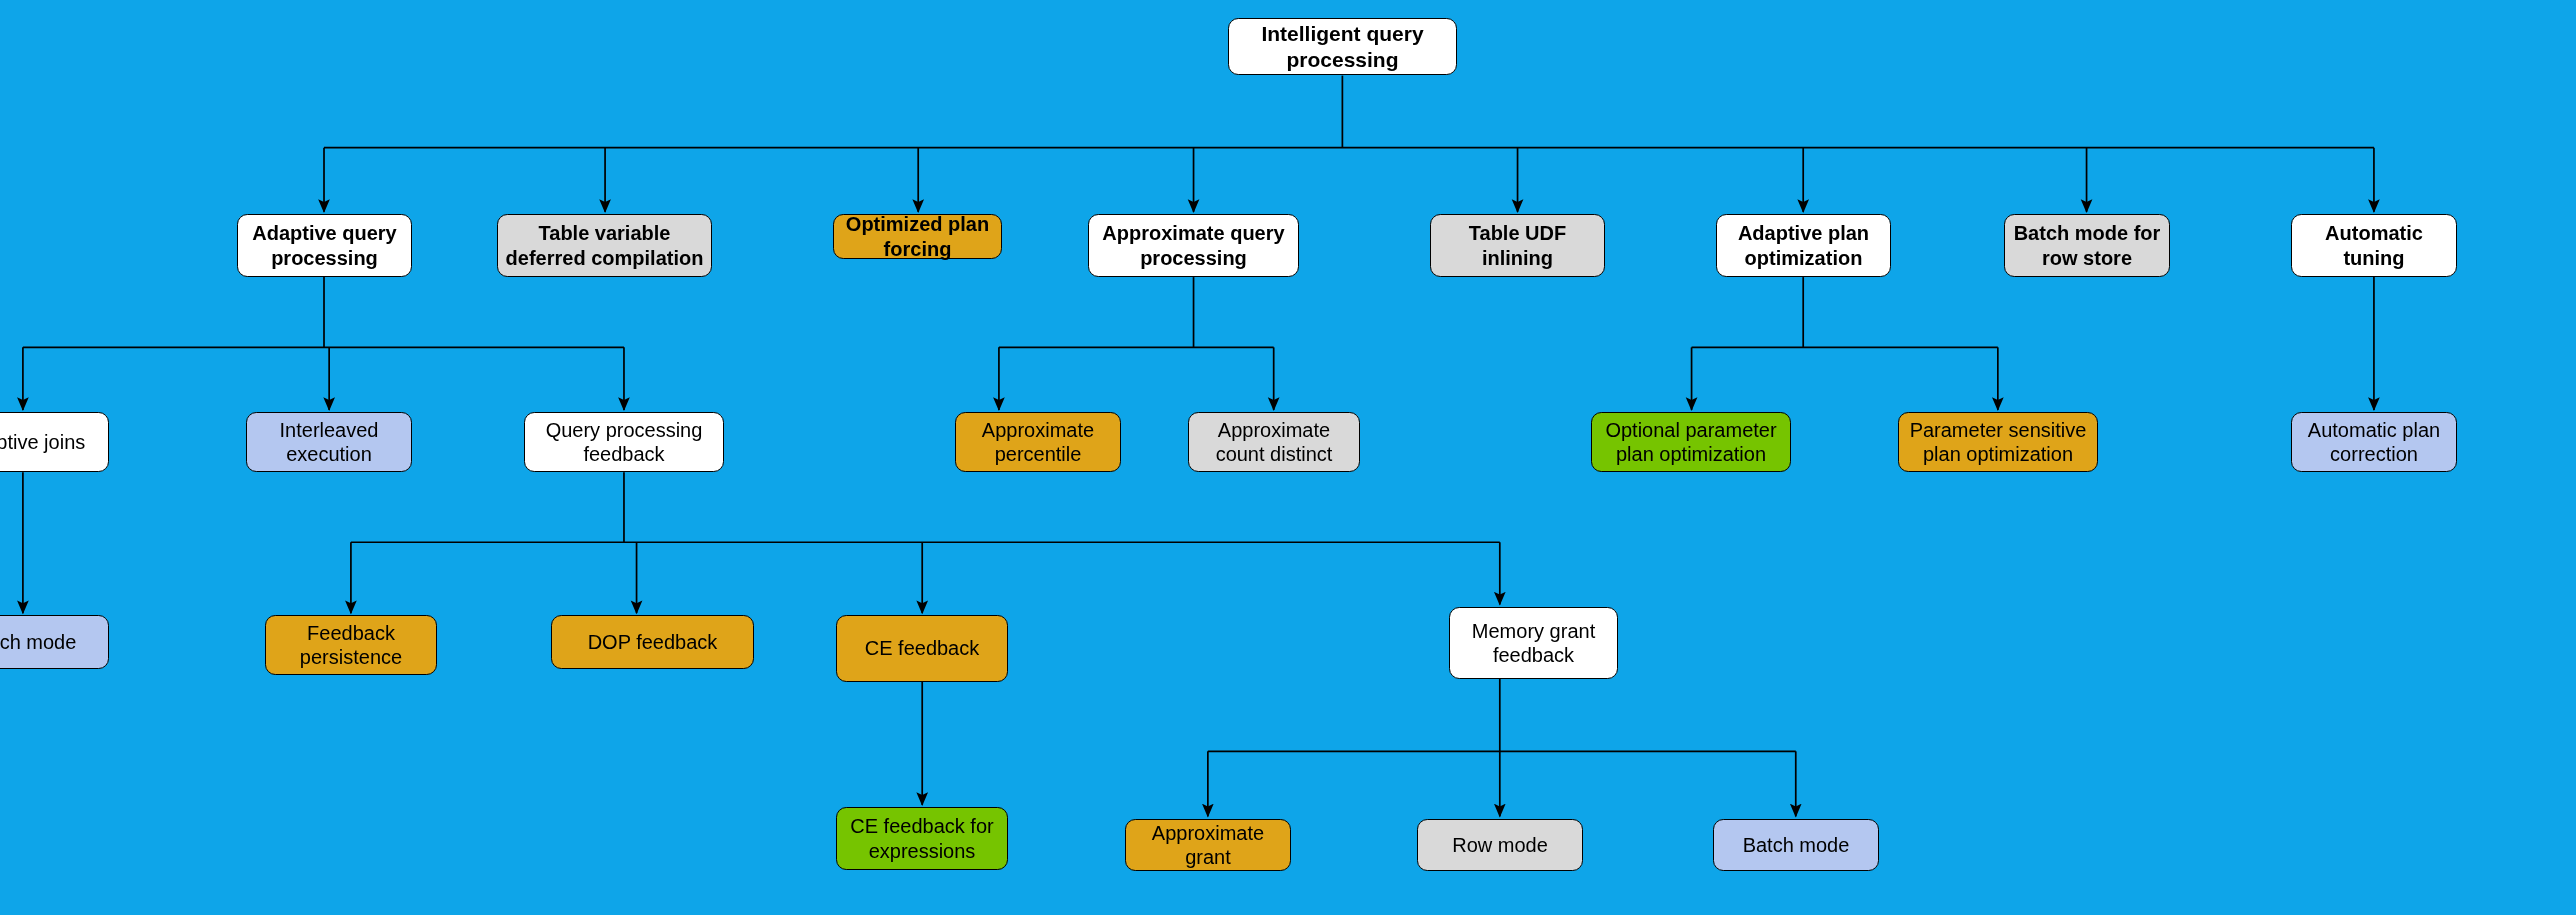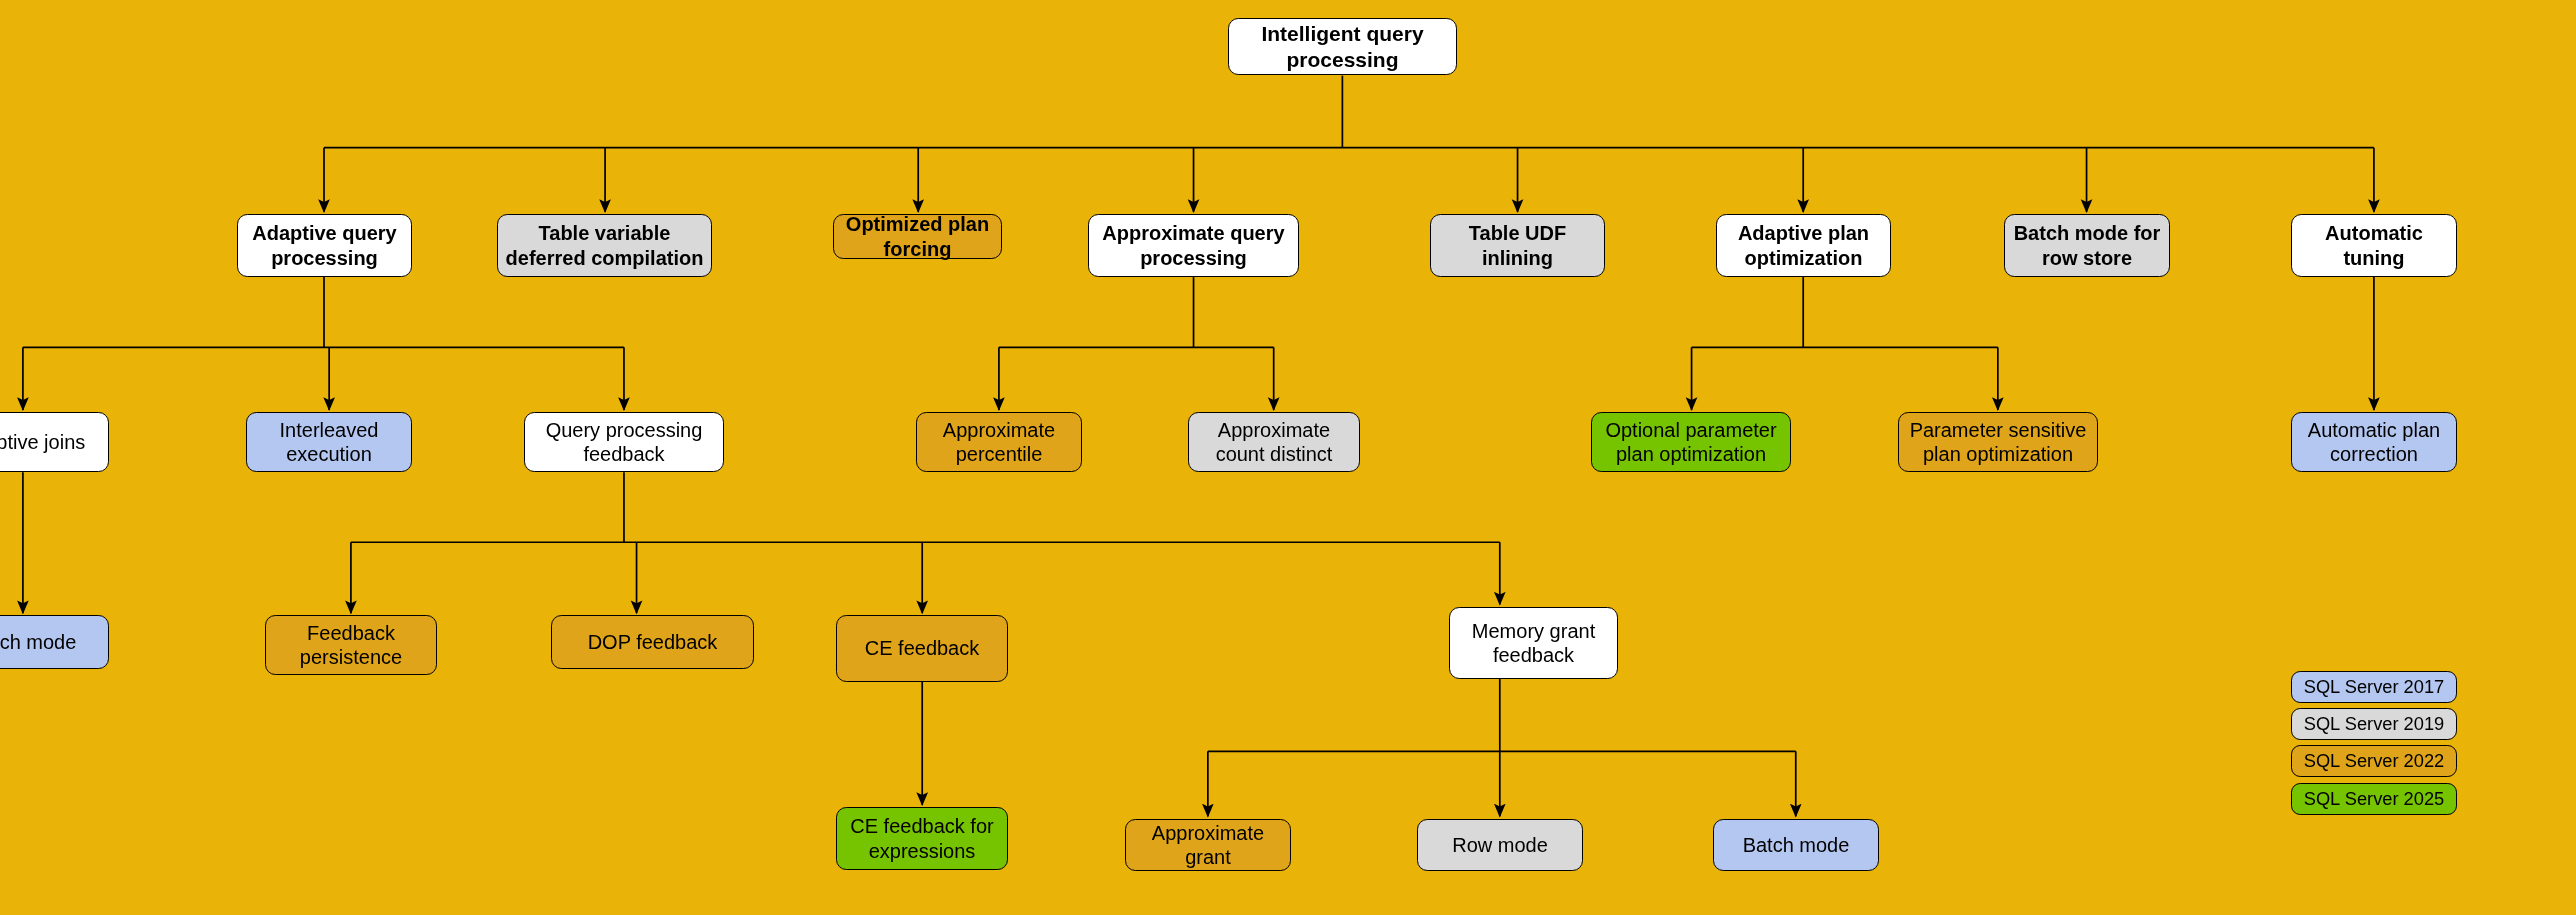--- a/index.html
+++ b/index.html
@@ -5,21 +5,21 @@
 <style>
   html, body {
     margin: 0;
     padding: 0;
     background: #ffffff;
   }
   #canvas {
     position: relative;
     width: 2576px;
     height: 916px;
-    background: #eab308;
+    background: #0ea5e9;
     font-family: "Liberation Sans", sans-serif;
     overflow: hidden;
   }
   #edges {
     position: absolute;
     left: 0;
     top: 0;
     width: 2576px;
     height: 916px;
     pointer-events: none;
@@ -127,36 +127,30 @@
       <div class="node fill-gray lvl1" style="left: 497px; top: 214px; width: 215px; height: 63px;">Table variable deferred compilation</div>
       <div class="node fill-gold lvl1" style="left: 833px; top: 214px; width: 169px; height: 45px;">Optimized plan forcing</div>
       <div class="node fill-white lvl1" style="left: 1088px; top: 214px; width: 211px; height: 63px;">Approximate query processing</div>
       <div class="node fill-gray lvl1" style="left: 1430px; top: 214px; width: 175px; height: 63px;">Table UDF inlining</div>
       <div class="node fill-white lvl1" style="left: 1716px; top: 214px; width: 175px; height: 63px;">Adaptive plan optimization</div>
       <div class="node fill-gray lvl1" style="left: 2004px; top: 214px; width: 166px; height: 63px;">Batch mode for row store</div>
       <div class="node fill-white lvl1" style="left: 2291px; top: 214px; width: 166px; height: 63px;">Automatic tuning</div>
       <div class="node fill-white" style="left: -63px; top: 412px; width: 172px; height: 60px;">Adaptive joins</div>
       <div class="node fill-blue" style="left: 246px; top: 412px; width: 166px; height: 60px;">Interleaved execution</div>
       <div class="node fill-white" style="left: 524px; top: 412px; width: 200px; height: 60px;">Query processing feedback</div>
-      <div class="node fill-gold" style="left: 916px; top: 412px; width: 166px; height: 60px;">Approximate percentile</div>
+      <div class="node fill-gold" style="left: 955px; top: 412px; width: 166px; height: 60px;">Approximate percentile</div>
       <div class="node fill-gray" style="left: 1188px; top: 412px; width: 172px; height: 60px;">Approximate count distinct</div>
       <div class="node fill-green" style="left: 1591px; top: 412px; width: 200px; height: 60px;">Optional parameter plan optimization</div>
       <div class="node fill-gold" style="left: 1898px; top: 412px; width: 200px; height: 60px;">Parameter sensitive plan optimization</div>
       <div class="node fill-blue" style="left: 2291px; top: 412px; width: 166px; height: 60px;">Automatic plan correction</div>
       <div class="node fill-blue" style="left: -63px; top: 615px; width: 172px; height: 54px;">Batch mode</div>
       <div class="node fill-gold" style="left: 265px; top: 615px; width: 172px; height: 60px;">Feedback persistence</div>
       <div class="node fill-gold" style="left: 551px; top: 615px; width: 203px; height: 54px;">DOP feedback</div>
       <div class="node fill-gold" style="left: 836px; top: 615px; width: 172px; height: 67px;">CE feedback</div>
       <div class="node fill-white" style="left: 1415px; top: 607px; width: 169px; height: 72px; margin-left: 34px;">Memory grant feedback</div>
       <div class="node fill-green" style="left: 836px; top: 807px; width: 172px; height: 63px;">CE feedback for expressions</div>
       <div class="node fill-gold" style="left: 1125px; top: 819px; width: 166px; height: 52px;">Approximate grant</div>
       <div class="node fill-gray" style="left: 1417px; top: 819px; width: 166px; height: 52px;">Row mode</div>
       <div class="node fill-blue" style="left: 1713px; top: 819px; width: 166px; height: 52px;">Batch mode</div>
     </div>
 
-  <div class="legend" id="legend" style="left: 2291px; top: 671px; width: 166px; height: 149px;">
-      <div class="legend-item fill-blue" style="top: 0px;">SQL Server 2017</div>
-      <div class="legend-item fill-gray" style="top: 37px;">SQL Server 2019</div>
-      <div class="legend-item fill-gold" style="top: 74px;">SQL Server 2022</div>
-      <div class="legend-item fill-green" style="top: 112px;">SQL Server 2025</div>
-    </div>
 </div>
 
 
 </body></html>

